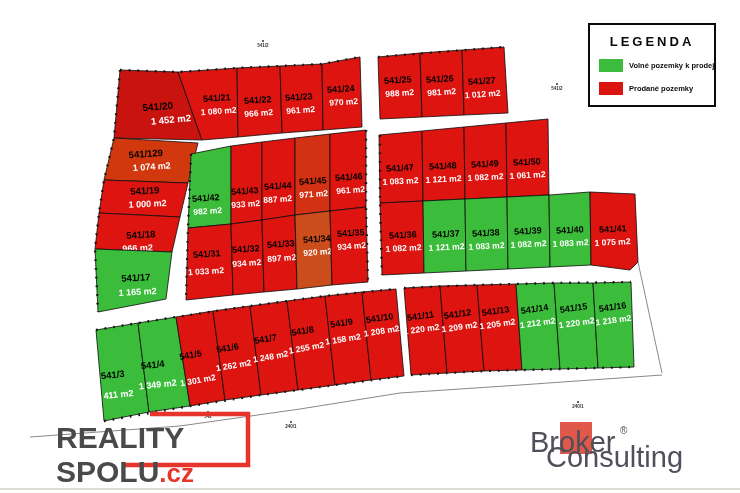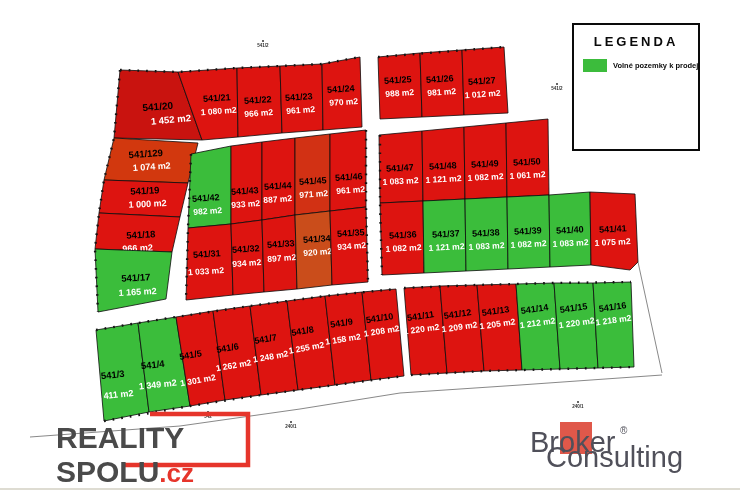--- a/index.html
+++ b/index.html
@@ -1,20 +1,20 @@
 <!DOCTYPE html>
 <html><head>
 <meta charset="utf-8">
 <style>
   html,body{margin:0;padding:0;background:#fff;}
   .stage{position:relative;width:740px;height:493px;background:#fff;overflow:hidden;
          font-family:"Liberation Sans",sans-serif;}
   .stage svg text{font-family:"Liberation Sans",sans-serif;}
   #map{position:absolute;left:0;top:0;}
-  .legend{position:absolute;left:572px;top:23px;width:128px;height:128px;background:#fff;
+  .legend{position:absolute;left:588px;top:23px;width:128px;height:84px;background:#fff;
           border:2px solid #0a0a0a;box-sizing:border-box;}
   .legend-title{text-align:center;font-weight:bold;font-size:13px;letter-spacing:3px;
                 margin-top:9px;color:#0a0a0a;}
   .legend-item{display:flex;align-items:center;margin:10px 8px 0 9px;}
   .legend-item .swatch{width:24px;height:13px;display:inline-block;flex:0 0 auto;}
   .legend-item .lbl{font-size:7.5px;font-weight:bold;color:#0a0a0a;margin-left:6px;white-space:nowrap;}
   .reality-logo{position:absolute;left:28px;top:408px;}
   .broker-logo{position:absolute;left:520px;top:416px;}
   .bottom-edge{position:absolute;left:0;top:488px;width:740px;height:2px;background:#dedcd2;}
 </style>
@@ -379,20 +379,24 @@
         <text x="578" y="408" text-anchor="middle" fill="#2b2b2b" font-size="4.5" font-weight="bold">240/1</text>
       </g>
     </svg>
 
   <div class="legend">
     <div class="legend-title">LEGENDA</div>
     <div class="legend-item">
       <span class="swatch" style="background: rgb(60, 188, 60);"></span>
       <span class="lbl">Volné pozemky k prodeji</span>
     </div>
+    <div class="legend-item">
+      <span class="swatch" style="background: rgb(220, 20, 16);"></span>
+      <span class="lbl">Prodané pozemky</span>
+    </div>
   </div>
 
   <div class="reality-logo">
     <svg width="235" height="85" viewBox="0 0 235 85">
       <path d="M95,57 L220,57 L220,6 L122,6" fill="none" stroke="#e6352b" stroke-width="4.5"></path>
       <text x="28" y="40" font-size="30" font-weight="bold" fill="#4a4a4a">REALITY</text>
       <text x="28" y="74" font-size="30" font-weight="bold" fill="#4a4a4a"><tspan>SPOLU</tspan><tspan fill="#e6352b" font-size="26">.cz</tspan></text>
     </svg>
   </div>
 

